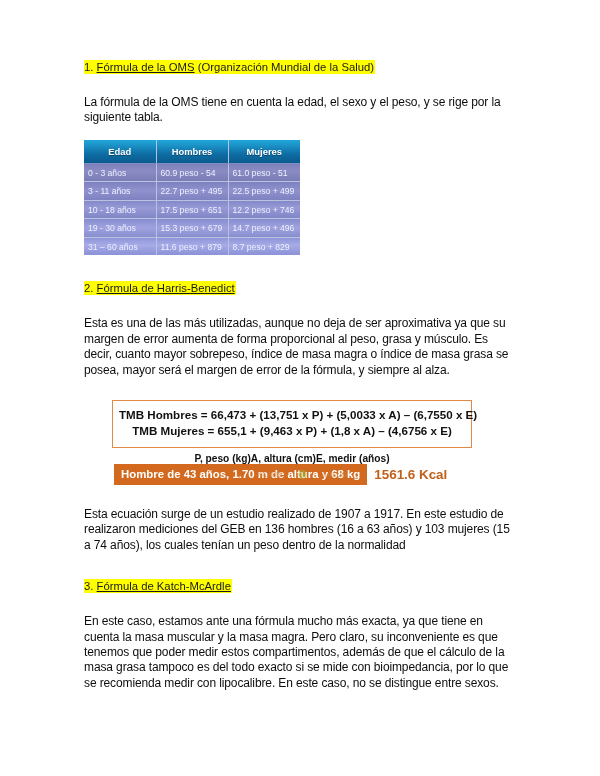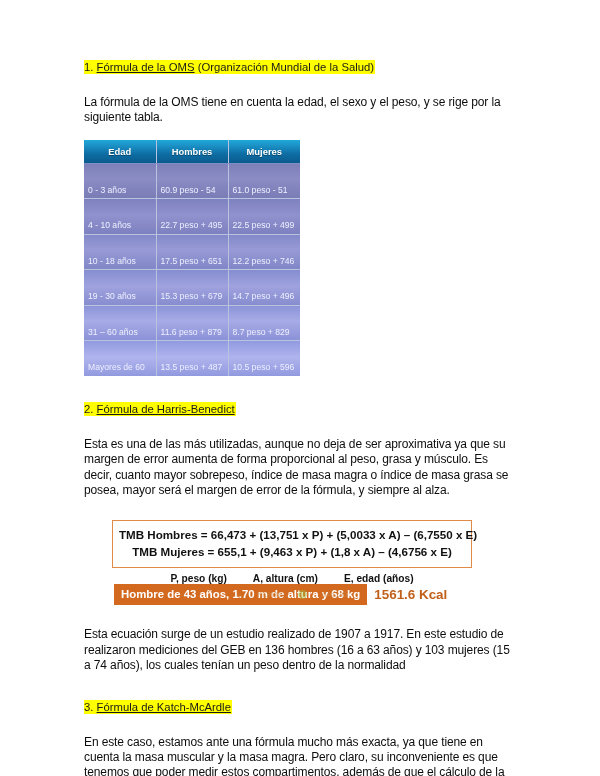--- a/index.html
+++ b/index.html
@@ -80,21 +80,21 @@
     border-bottom: 1px solid #7f8ec4;
     padding: 0;
     text-shadow: 0 1px 0 rgba(0,0,0,0.35);
     margin-left: 32px;
   }
   .oms-table th:last-child { border-right: none; }
   .oms-table td {
     height: 17.5px;
     font-size: 8.6px;
     color: #eef0ff;
-    padding: 17px 0 0 4px;
+    padding: 0 0 0 4px;
     border-right: 1px solid #b9c3e0;
     border-bottom: 1px solid #b9c3e0;
     white-space: nowrap;
     overflow: hidden;
     margin-left: 32px;
   }
   .oms-table td:last-child { border-right: none; }
   .oms-table tbody tr:last-child td { border-bottom: none; }
   .oms-table tbody tr { }
   .row-0 td { background: linear-gradient(to bottom, #7d7fb8 0%, #8b8cc4 45%, #7a7cb6 100%); }
@@ -123,21 +123,20 @@
     font-size: 11.6px;
     font-weight: bold;
     line-height: 16.5px;
     text-align: center;
     color: #111111;
     white-space: nowrap;
   }
   .legend-row {
     display: flex;
     justify-content: center;
-    gap: 26px;
     margin-top: 5px;
     font-size: 10.2px;
     font-weight: bold;
     color: #111111;
   }
 
   .watermark {
     position: absolute;
     left: 50%;
     transform: translateX(-50%);
@@ -215,44 +214,39 @@
           <th>Mujeres</th>
         </tr>
       </thead>
       <tbody>
         <tr class="row-0">
           <td>0 - 3 años</td>
           <td>60.9 peso - 54</td>
           <td>61.0 peso - 51</td>
         </tr>
         <tr class="row-1">
-          <td>4 - 10 años</td>
+          <td>3 - 11 años</td>
           <td>22.7 peso + 495</td>
           <td>22.5 peso + 499</td>
         </tr>
         <tr class="row-2">
           <td>10 - 18 años</td>
           <td>17.5 peso + 651</td>
           <td>12.2 peso + 746</td>
         </tr>
         <tr class="row-3">
           <td>19 - 30 años</td>
           <td>15.3 peso + 679</td>
           <td>14.7 peso + 496</td>
         </tr>
         <tr class="row-4">
           <td>31 – 60 años</td>
           <td>11.6 peso + 879</td>
           <td>8.7 peso + 829</td>
         </tr>
-        <tr class="row-5">
-          <td>Mayores de 60</td>
-          <td>13.5 peso + 487</td>
-          <td>10.5 peso + 596</td>
-        </tr>
       </tbody>
     </table>
 
     <div class="gap-lg"></div>
 
     <p class="heading"><span class="hl"><span>2.</span> <span class="under">Fórmula de Harris-Benedict</span></span></p>
 
     <div class="gap-md"></div>
 
     <p class="para" style="width:432px;">Esta es una de las más utilizadas, aunque no deja de ser aproximativa ya que su margen de error aumenta de forma proporcional al peso, grasa y músculo. Es decir, cuanto mayor sobrepeso, índice de masa magra o índice de masa grasa se posea, mayor será el margen de error de la fórmula, y siempre al alza.</p>
@@ -261,21 +255,21 @@
 
     <div class="formula-wrap">
       <div class="formula-box">
         <div class="formula-line">TMB Hombres = 66,473 + (13,751 x P) + (5,0033 x A) – (6,7550 x E)</div>
         <div class="formula-line">TMB Mujeres = 655,1 + (9,463 x P) + (1,8 x A) – (4,6756 x E)</div>
       </div>
 
       <div class="legend-row">
         <span>P, peso (kg)</span>
         <span>A, altura (cm)</span>
-        <span>E, edad (años)</span>
+        <span>E, medir (años)</span>
       </div>
 
       <div class="watermark">
         <span class="wm-pre">by</span>
         <span class="wm-text">NORTE</span>
         <span class="wm-dot"></span>
         <span class="wm-text">SALUD</span>
       </div>
 
       <div class="example-row">

